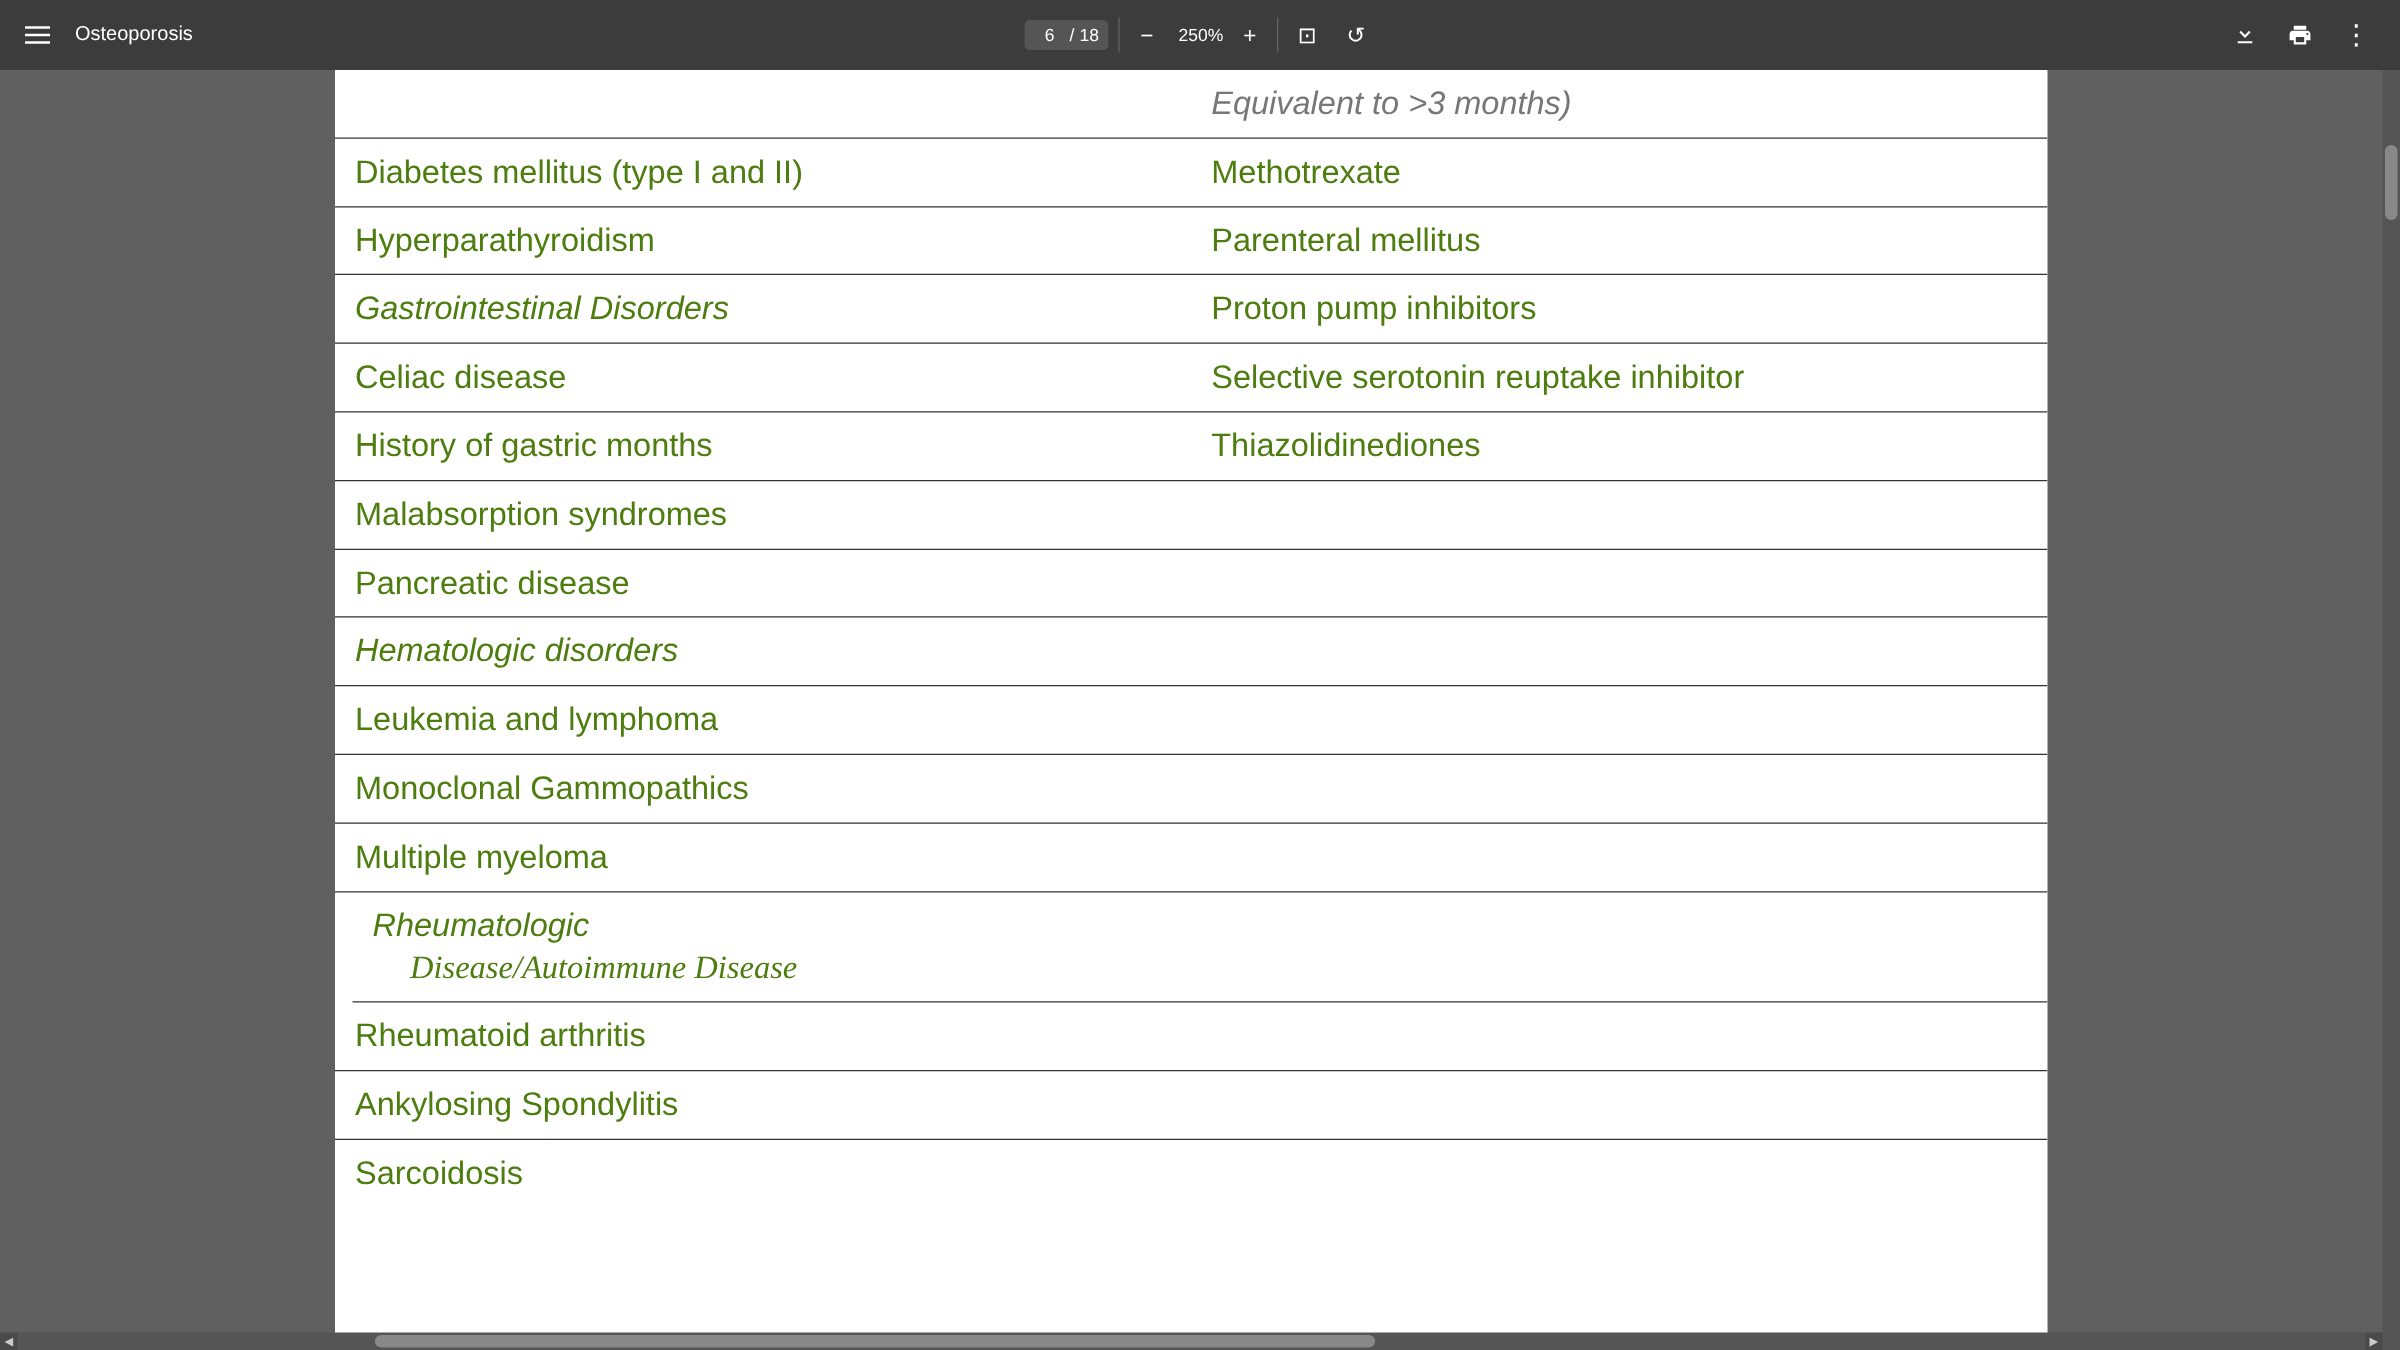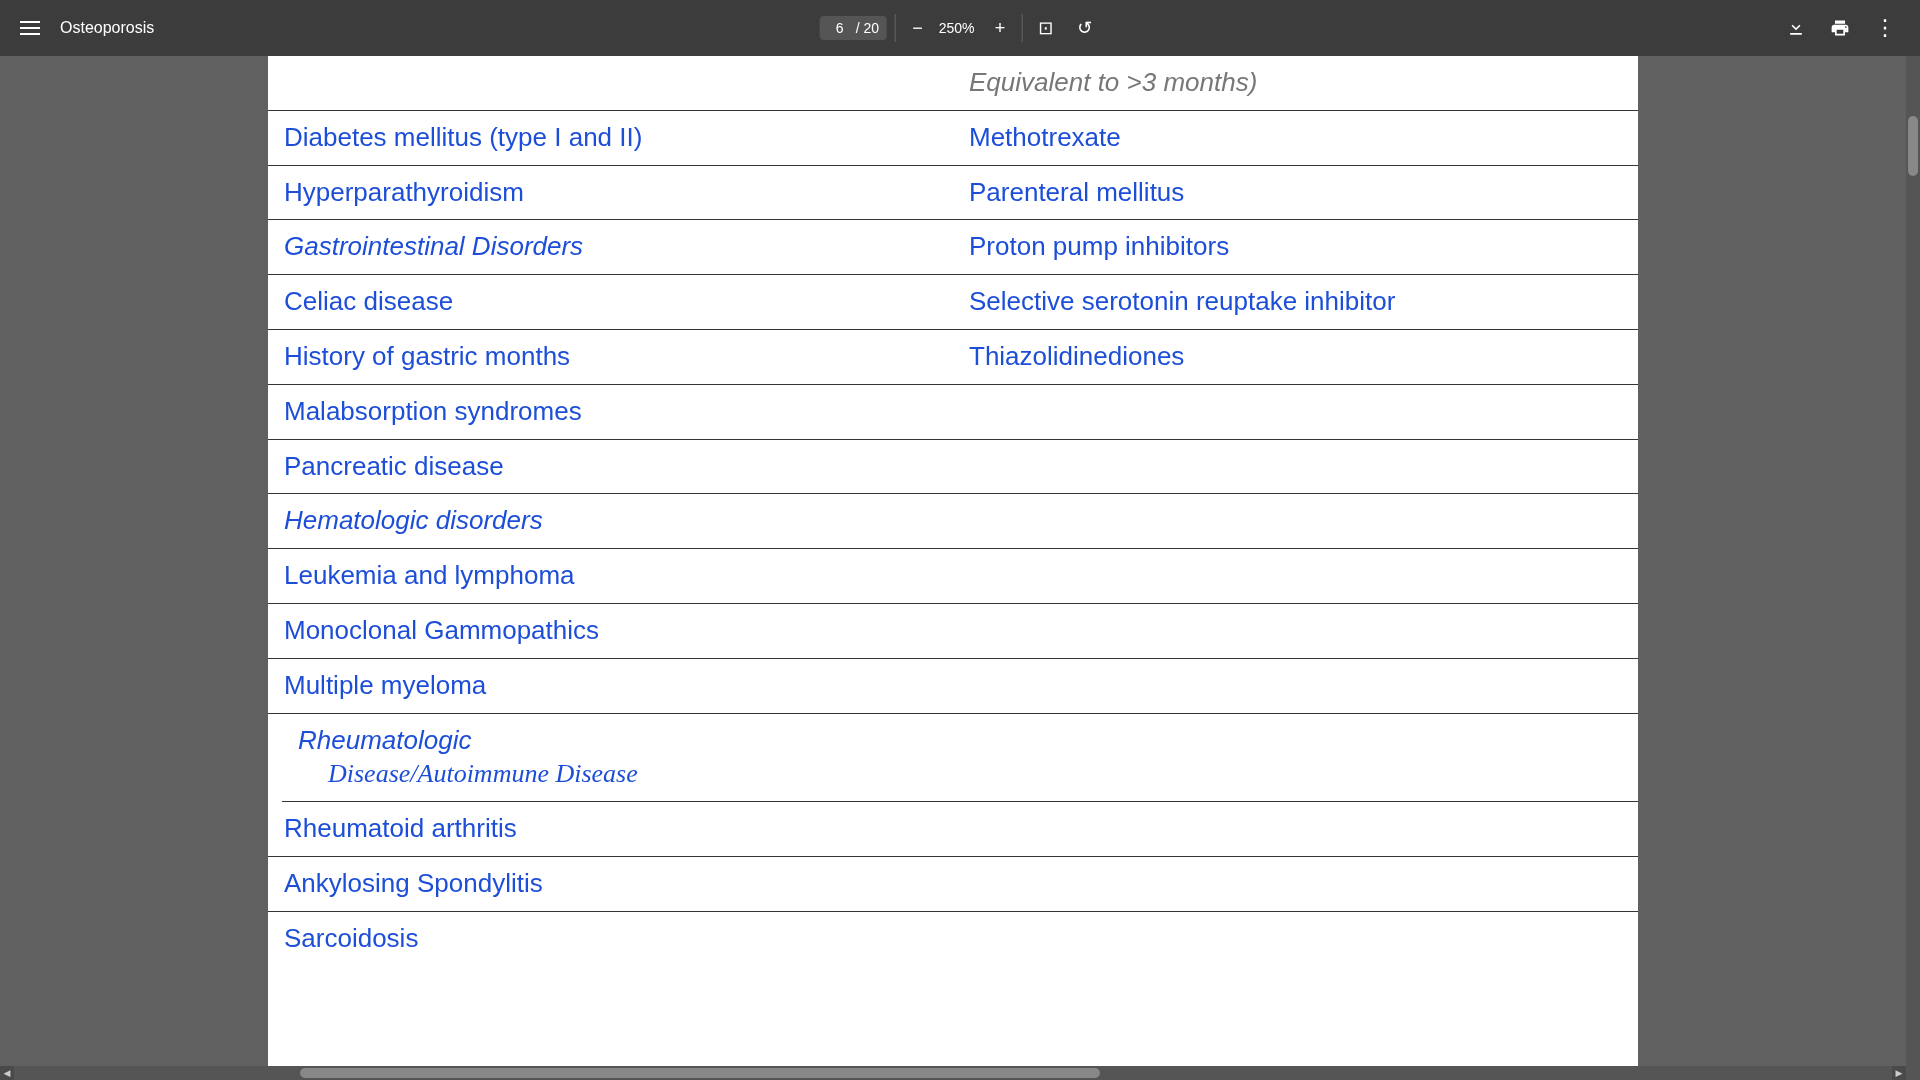--- a/index.html
+++ b/index.html
@@ -84,21 +84,21 @@
       padding: 4px 8px;
       border-radius: 4px;
       display: flex;
       align-items: center;
       justify-content: center;
     }
     .zoom-value {
       color: #fff;
       font-size: 14px;
       min-width: 40px;
-      text-align: left;
+      text-align: right;
     }
     .toolbar-right {
       display: flex;
       align-items: center;
       gap: 8px;
       margin-left: auto;
     }
 
     
     .main-area {
@@ -154,21 +154,21 @@
       grid-template-columns: 1fr 1fr;
       border-bottom: 1px solid #333;
       min-height: 52px;
       align-items: center;
     }
 
     .cell {
       padding: 10px 16px;
       font-size: 26px;
       line-height: 1.3;
-      color: #1d4ed8;
+      color: #4d7c0f;
     }
 
     .cell.italic {
       font-style: italic;
     }
 
     .cell-left {
       border-right: none;
     }
 
@@ -186,21 +186,21 @@
     <span></span>
       <span></span>
       <span></span>
   </div>
   <div class="toolbar-title">Osteoporosis</div>
 
   <div class="toolbar-center">
     <div class="page-input-group">
       <input class="page-input" type="text" value="6" style="">
       <span>/</span>
-      <span>20</span>
+      <span>18</span>
     </div>
     <div class="toolbar-divider"></div>
     <button class="toolbar-btn">−</button>
     <span class="zoom-value">250%</span>
     <button class="toolbar-btn">+</button>
     <div class="toolbar-divider"></div>
     <button class="toolbar-btn">⊡</button>
     <button class="toolbar-btn">↺</button>
   </div>
 

